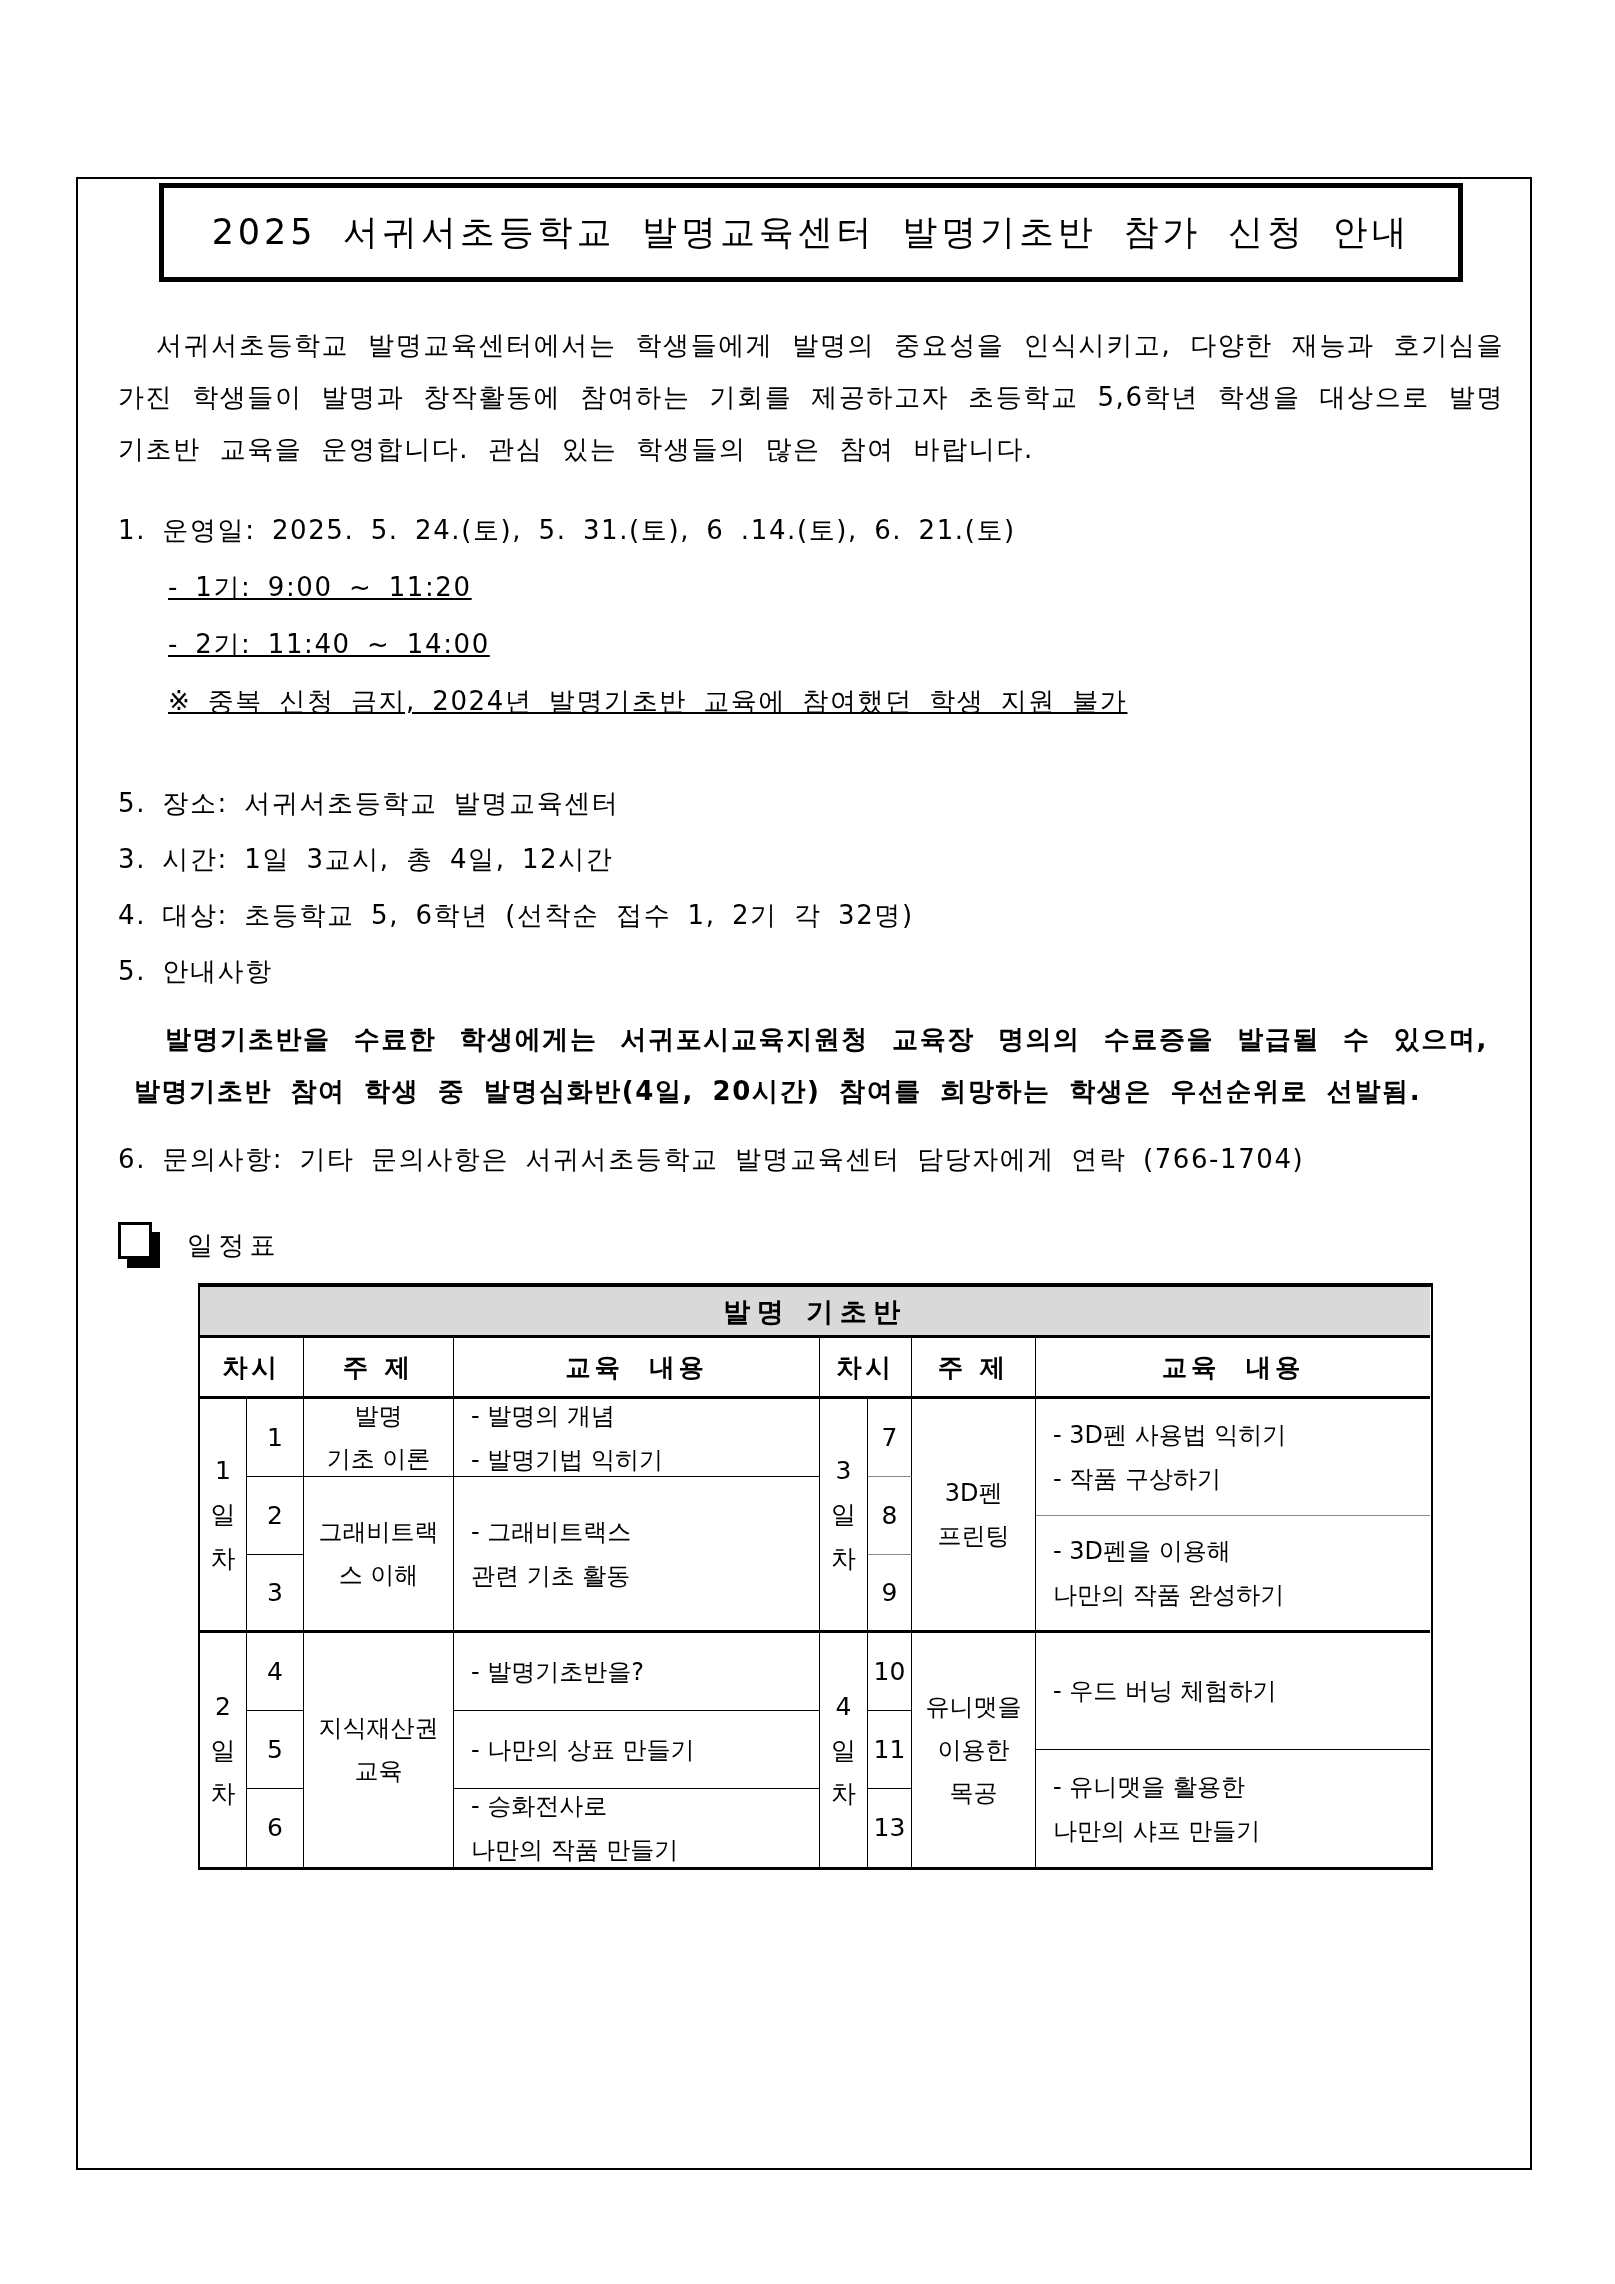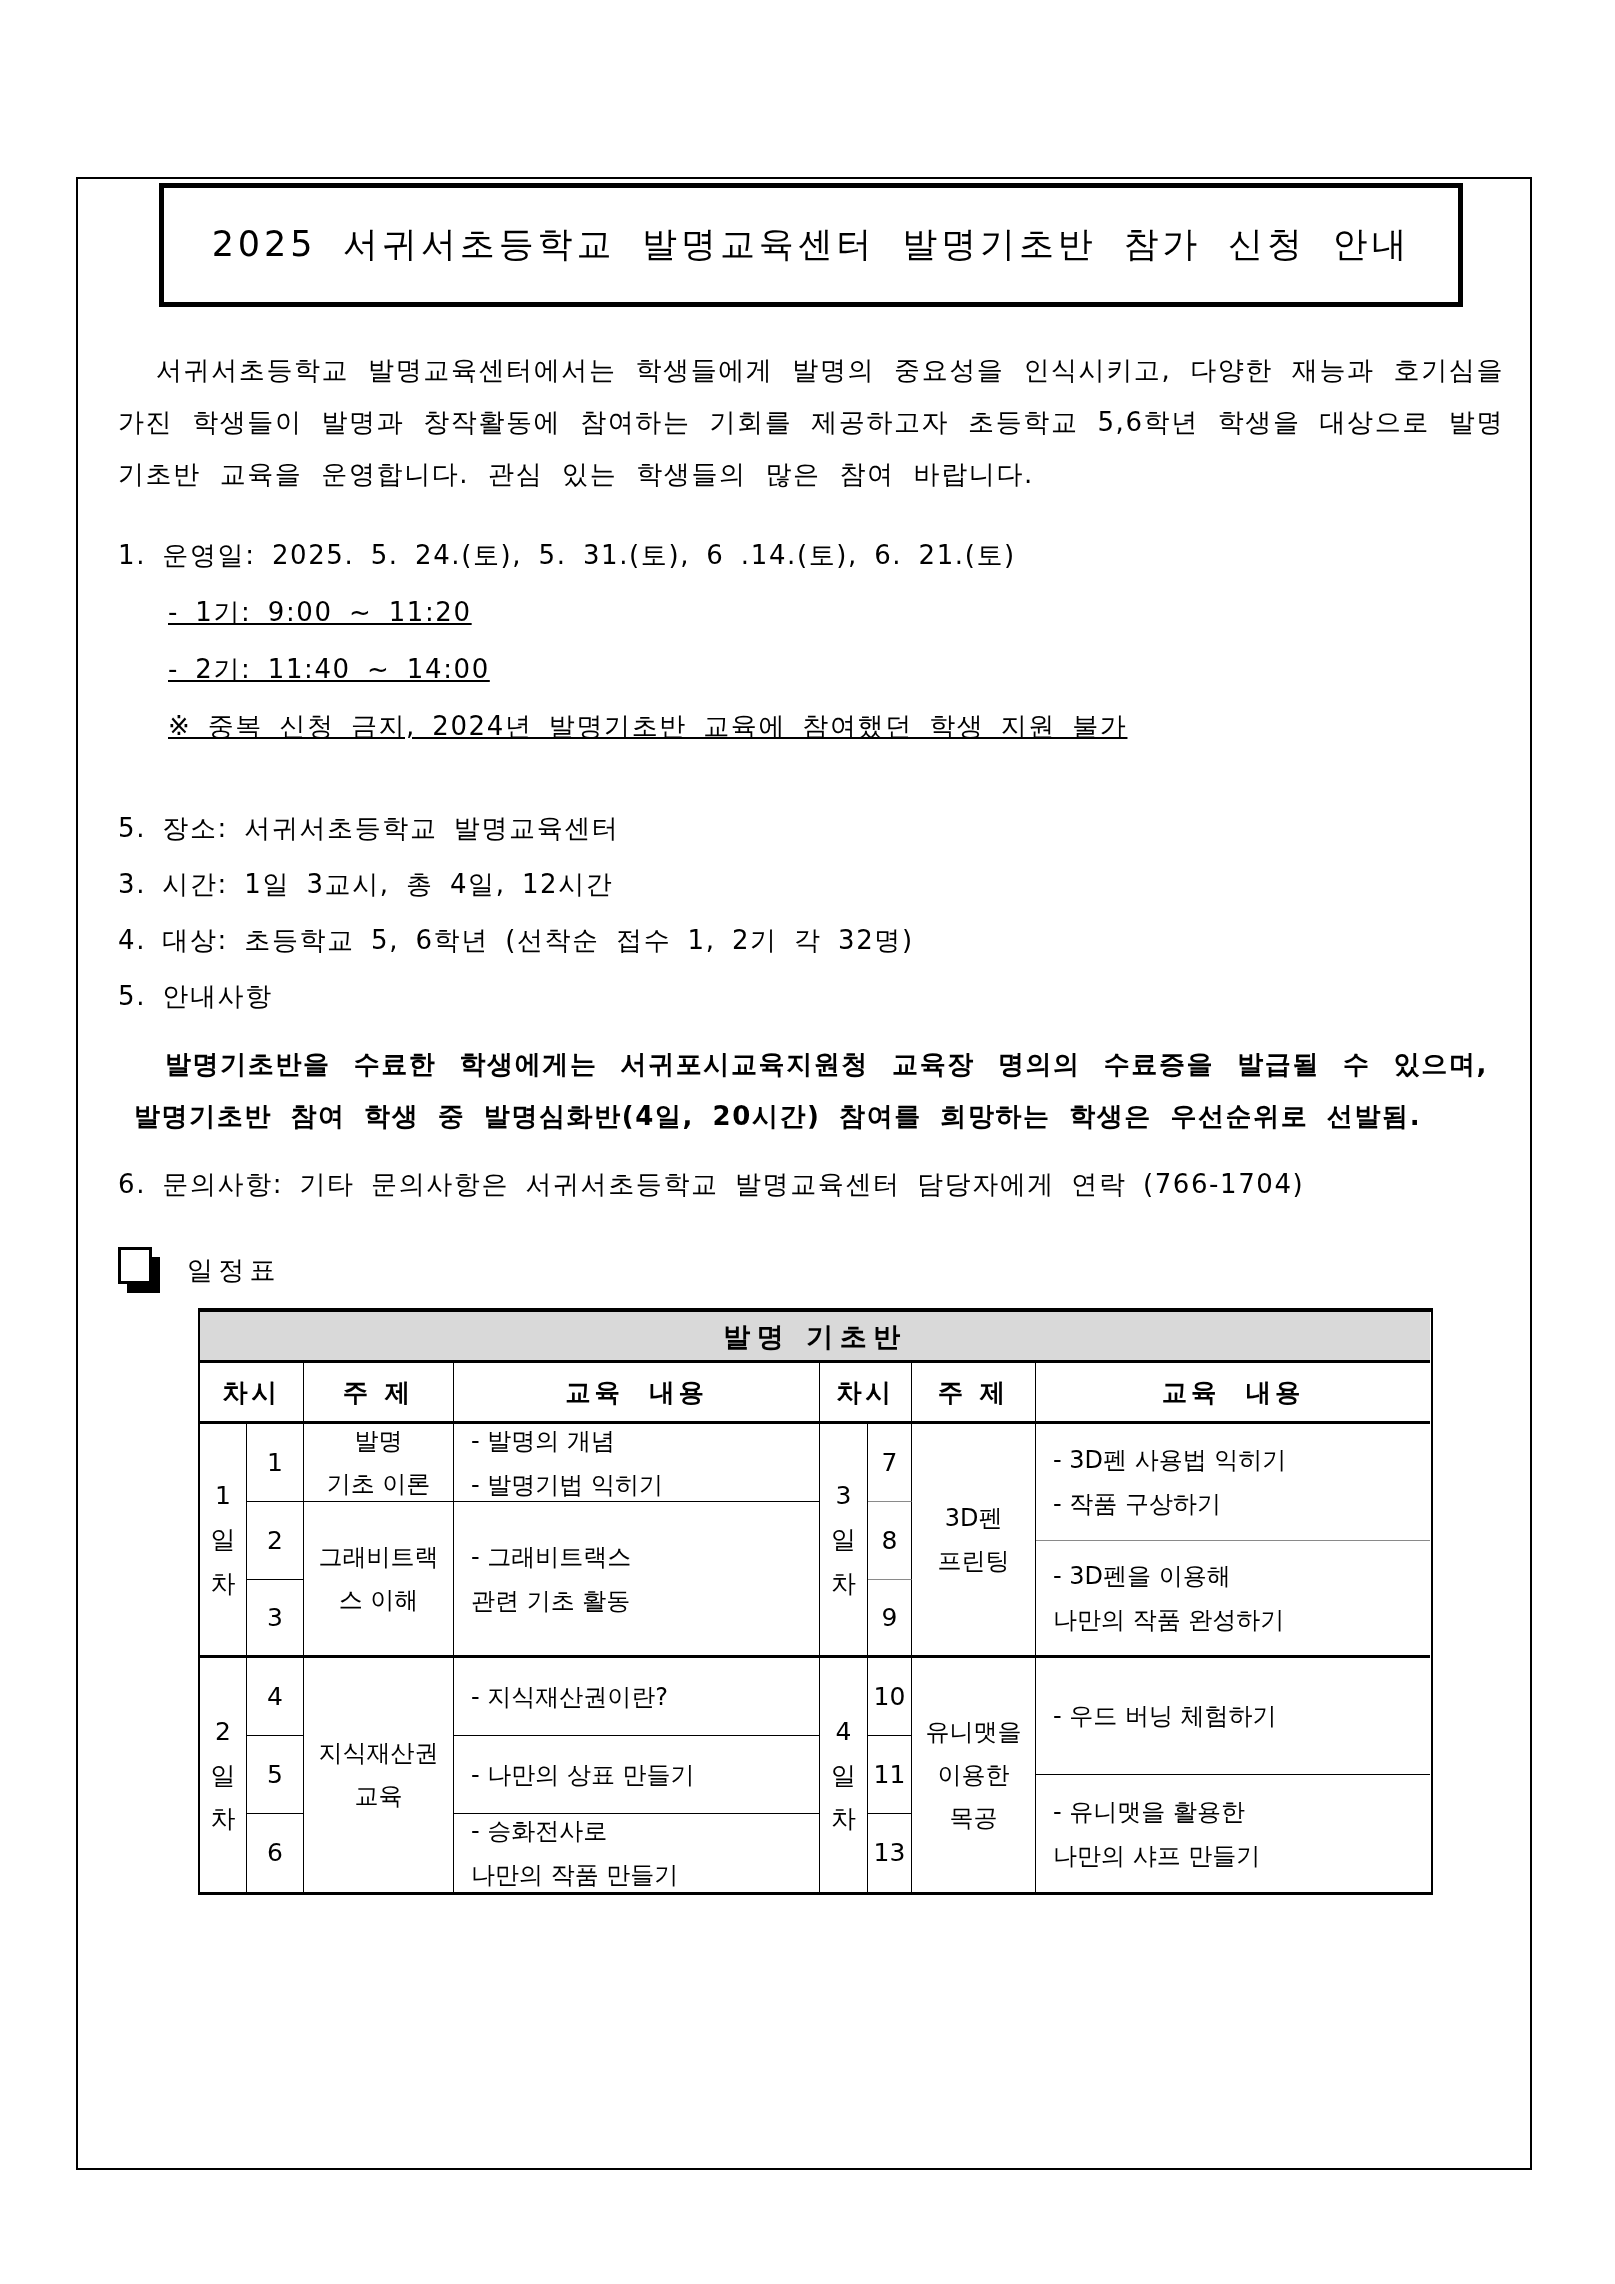--- a/index.html
+++ b/index.html
@@ -1,20 +1,20 @@
 <!DOCTYPE html>
 <html style="font-size:10.4px"><head>
 <meta charset="utf-8">
 <style>
   html,body{margin:0;padding:0;background:#ffffff;}
   body{width:1616px;height:2284px;position:relative;font-family:"DejaVu Sans","Liberation Sans",sans-serif;color:#000;}
   .page{position:absolute;inset:0;background:#fff;}
   .frame{position:absolute;left:76px;top:177px;width:1456px;height:1993px;border:2.6px solid #000;box-sizing:border-box;padding:0 26px 0 40px;overflow:hidden;}
 
-  .title-box{width:1304px;height:124px;margin:3.9px auto 0;border:5.2px solid #000;box-sizing:border-box;display:flex;align-items:center;justify-content:center;text-align:right;}
+  .title-box{width:1304px;height:99px;margin:3.9px auto 0;border:5.2px solid #000;box-sizing:border-box;display:flex;align-items:center;justify-content:center;text-align:right;}
   .title-box h1{margin:0;font-size:35px;font-weight:normal;letter-spacing:3.9px;word-spacing:11.7px;white-space:nowrap;}
 
   .intro{margin:37px 0 0;font-size:26px;line-height:52px;letter-spacing:1.6px;word-spacing:9px;text-align:justify;text-indent:38px;}
 
   .li{margin:3.9px 0 0;font-size:26px;line-height:52px;letter-spacing:1.6px;word-spacing:6.5px;}
   .li.first{margin-top:29px;}
   .li.sub{padding-left:50px;margin-top:5.2px;text-decoration:underline;}
   .li.gap-top{margin-top:50px;}
   .item5-body{margin:16px;font-size:26px;line-height:52px;letter-spacing:1.6px;word-spacing:7.8px;text-align:justify;text-indent:31px;font-weight:bold;}
 
@@ -110,21 +110,21 @@
   나만의 작품 완성하기</div>
 
       <div class="c day no-b" style="grid-row:9/15;grid-column:1/2;">2
 일
 차</div>
       <div class="c num" style="grid-row:9/11;grid-column:2/3;">4</div>
       <div class="c num" style="grid-row:11/13;grid-column:2/3;">5</div>
       <div class="c num no-b" style="grid-row:13/15;grid-column:2/3;">6</div>
       <div class="c topic no-b" style="grid-row:9/15;grid-column:3/4;">지식재산권
 교육</div>
-      <div class="c content" style="grid-row:9/11;grid-column:4/5;">- 지식재산권이란?</div>
+      <div class="c content" style="grid-row:9/11;grid-column:4/5;">- 발명기초반을?</div>
       <div class="c content" style="grid-row:11/13;grid-column:4/5;">- 나만의 상표 만들기</div>
       <div class="c content no-b" style="grid-row:13/15;grid-column:4/5;">- 승화전사로
  나만의 작품 만들기</div>
 
       <div class="c day no-b" style="grid-row:9/15;grid-column:5/6;">4
 일
 차</div>
       <div class="c num" style="grid-row:9/11;grid-column:6/7;">10</div>
       <div class="c num" style="grid-row:11/13;grid-column:6/7;">11</div>
       <div class="c num no-b" style="grid-row:13/15;grid-column:6/7;">13</div>

